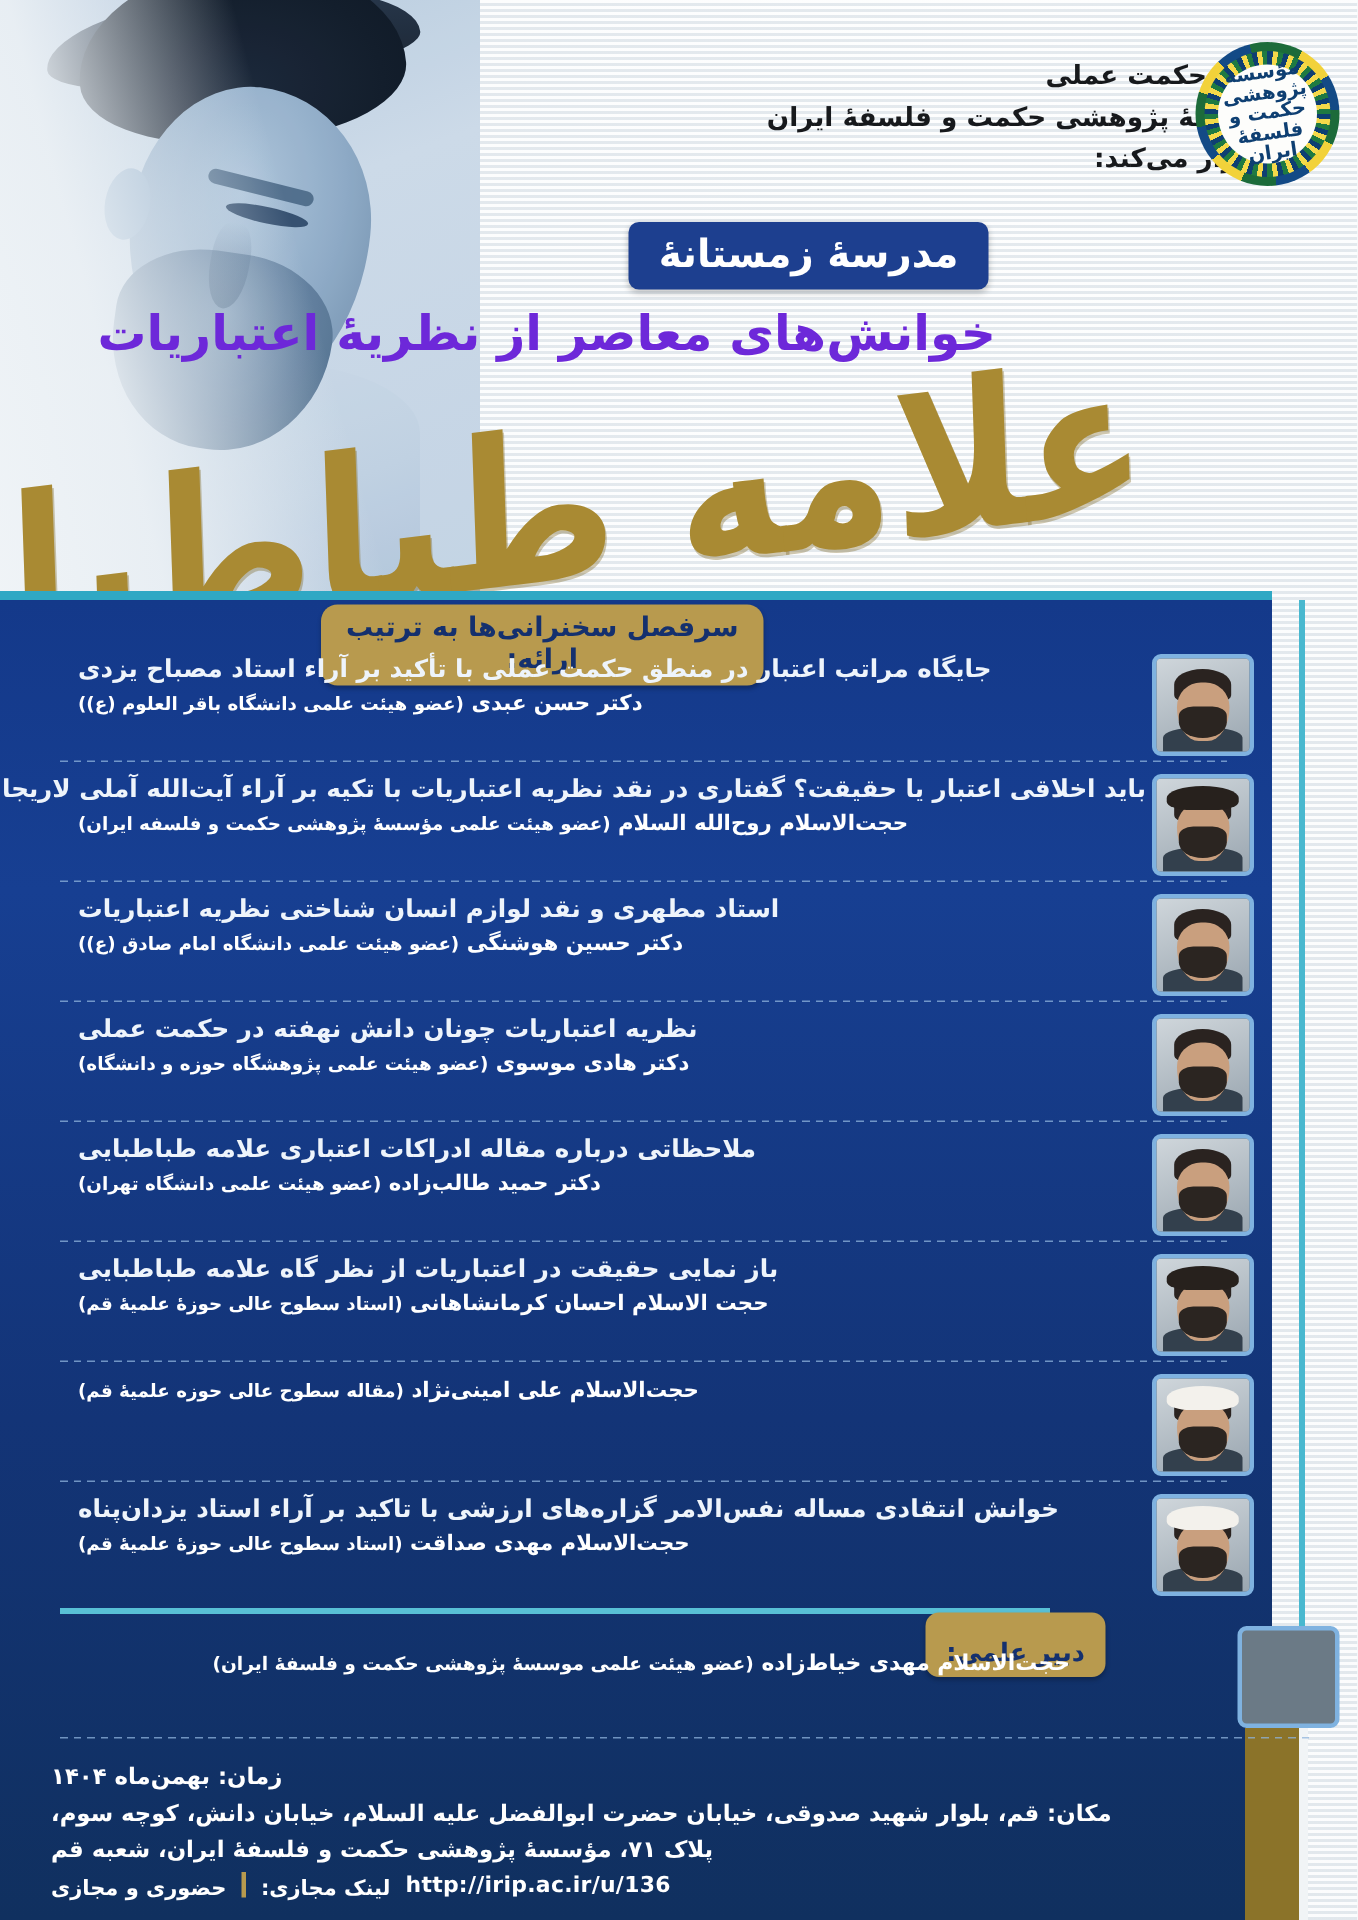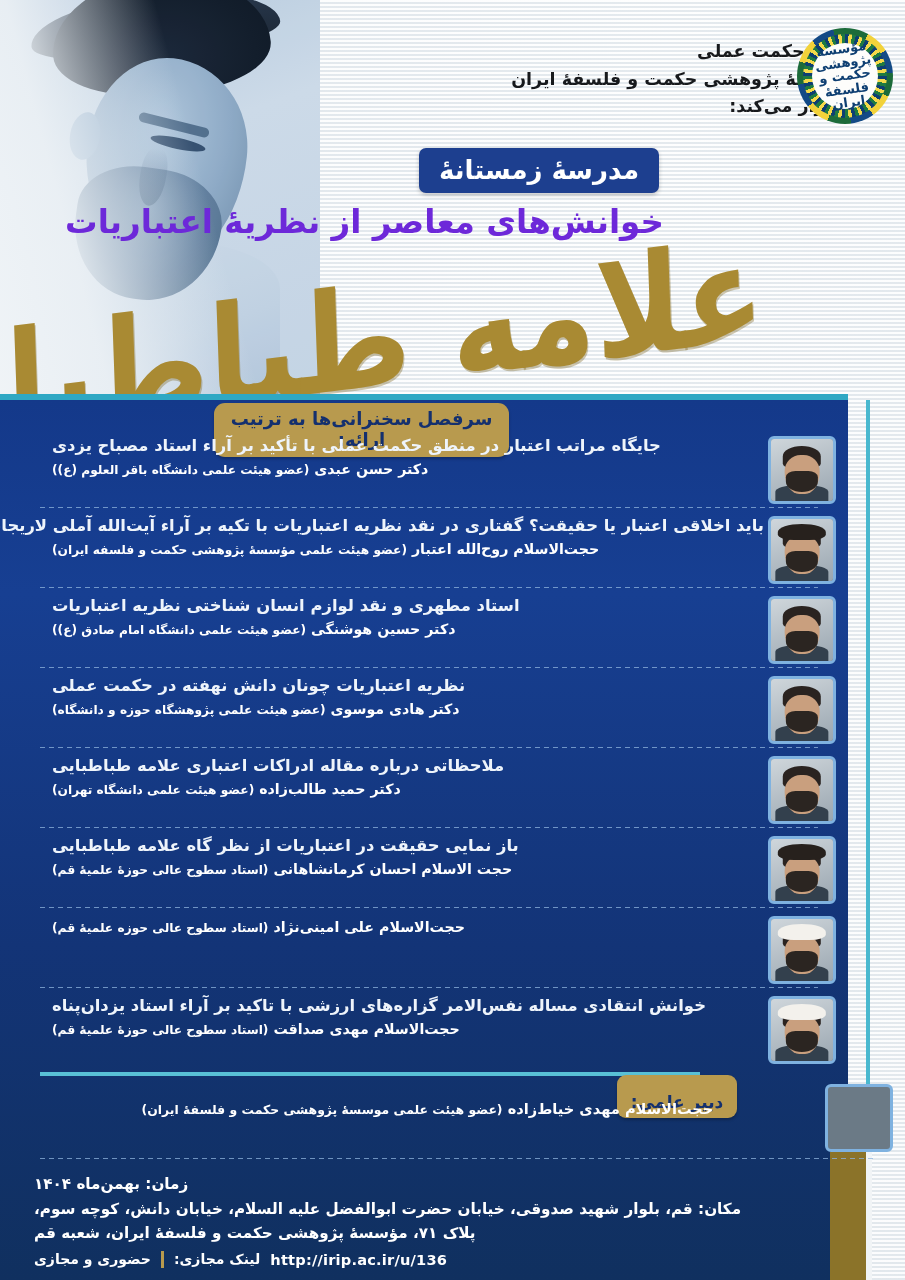--- a/index.html
+++ b/index.html
@@ -154,21 +154,21 @@
       border:3px solid #7fb2e0;border-radius:6px;overflow:hidden;background:#6b7a86;}
   .secrule-bot{position:absolute;right:30px;left:40px;top:1158px;height:1px;
       background:repeating-linear-gradient(90deg,#8fb4dd 0 5px,rgba(143,180,221,0) 5px 9px);opacity:.75;}
 
   
   .footer{position:absolute;left:34px;right:52px;top:1172px;direction:rtl;
       text-align:left;color:#ffffff;}
   .footer .ln{font-size:15.2px;font-weight:700;line-height:1.62;white-space:nowrap;}
   .footer .ln.small{font-size:14px;}
   .foot-last{display:flex;flex-direction:row-reverse;justify-content:flex-start;
-      align-items:center;gap:10px;direction:rtl;margin-top:2px;}
+      gap:10px;direction:rtl;margin-top:2px;}
   .foot-last .sep{width:3px;height:17px;background:#b89a4e;display:inline-block;}
   .url{font-size:14.6px;font-weight:700;letter-spacing:.2px;direction:ltr;}
 </style>
 </head>
 <body>
 
 <div class="poster">
 
   <div class="paper"></div>
 
@@ -234,21 +234,21 @@
       <div class="photo">
         <div class="bgw"></div>
           <div class="bd"></div>
           <div class="hr"></div>
           <div class="hd"></div>
         <div class="turb turbk"></div>
           <div class="bea"></div>
       </div>
       <div class="txt">
         <div class="t-title">باید اخلاقی اعتبار یا حقیقت؟ گفتاری در نقد نظریه اعتباریات با تکیه بر آراء آیت‌الله آملی لاریجانی</div>
-        <div class="t-name"><span>حجت‌الاسلام روح‌الله اعتبار</span>
+        <div class="t-name"><span>حجت‌الاسلام روح‌الله السلام</span>
           <span class="aff">(عضو هیئت علمی مؤسسهٔ پژوهشی حکمت و فلسفه ایران)</span></div>
       </div>
       <div class="rule"></div>
     </div>
 
     <div class="talk">
       <div class="photo">
         <div class="bgw"></div>
           <div class="bd"></div>
           <div class="hr"></div>
@@ -316,21 +316,21 @@
       <div class="photo">
         <div class="bgw"></div>
           <div class="bd"></div>
           <div class="hr"></div>
           <div class="hd"></div>
         <div class="turb"></div>
           <div class="bea"></div>
       </div>
       <div class="txt">
         <div class="t-name"><span>حجت‌الاسلام علی امینی‌نژاد</span>
-          <span class="aff">(استاد سطوح عالی حوزه علمیهٔ قم)</span></div>
+          <span class="aff">(مقاله سطوح عالی حوزه علمیهٔ قم)</span></div>
       </div>
       <div class="rule"></div>
     </div>
 
     <div class="talk">
       <div class="photo">
         <div class="bgw"></div>
           <div class="bd"></div>
           <div class="hr"></div>
           <div class="hd"></div>

